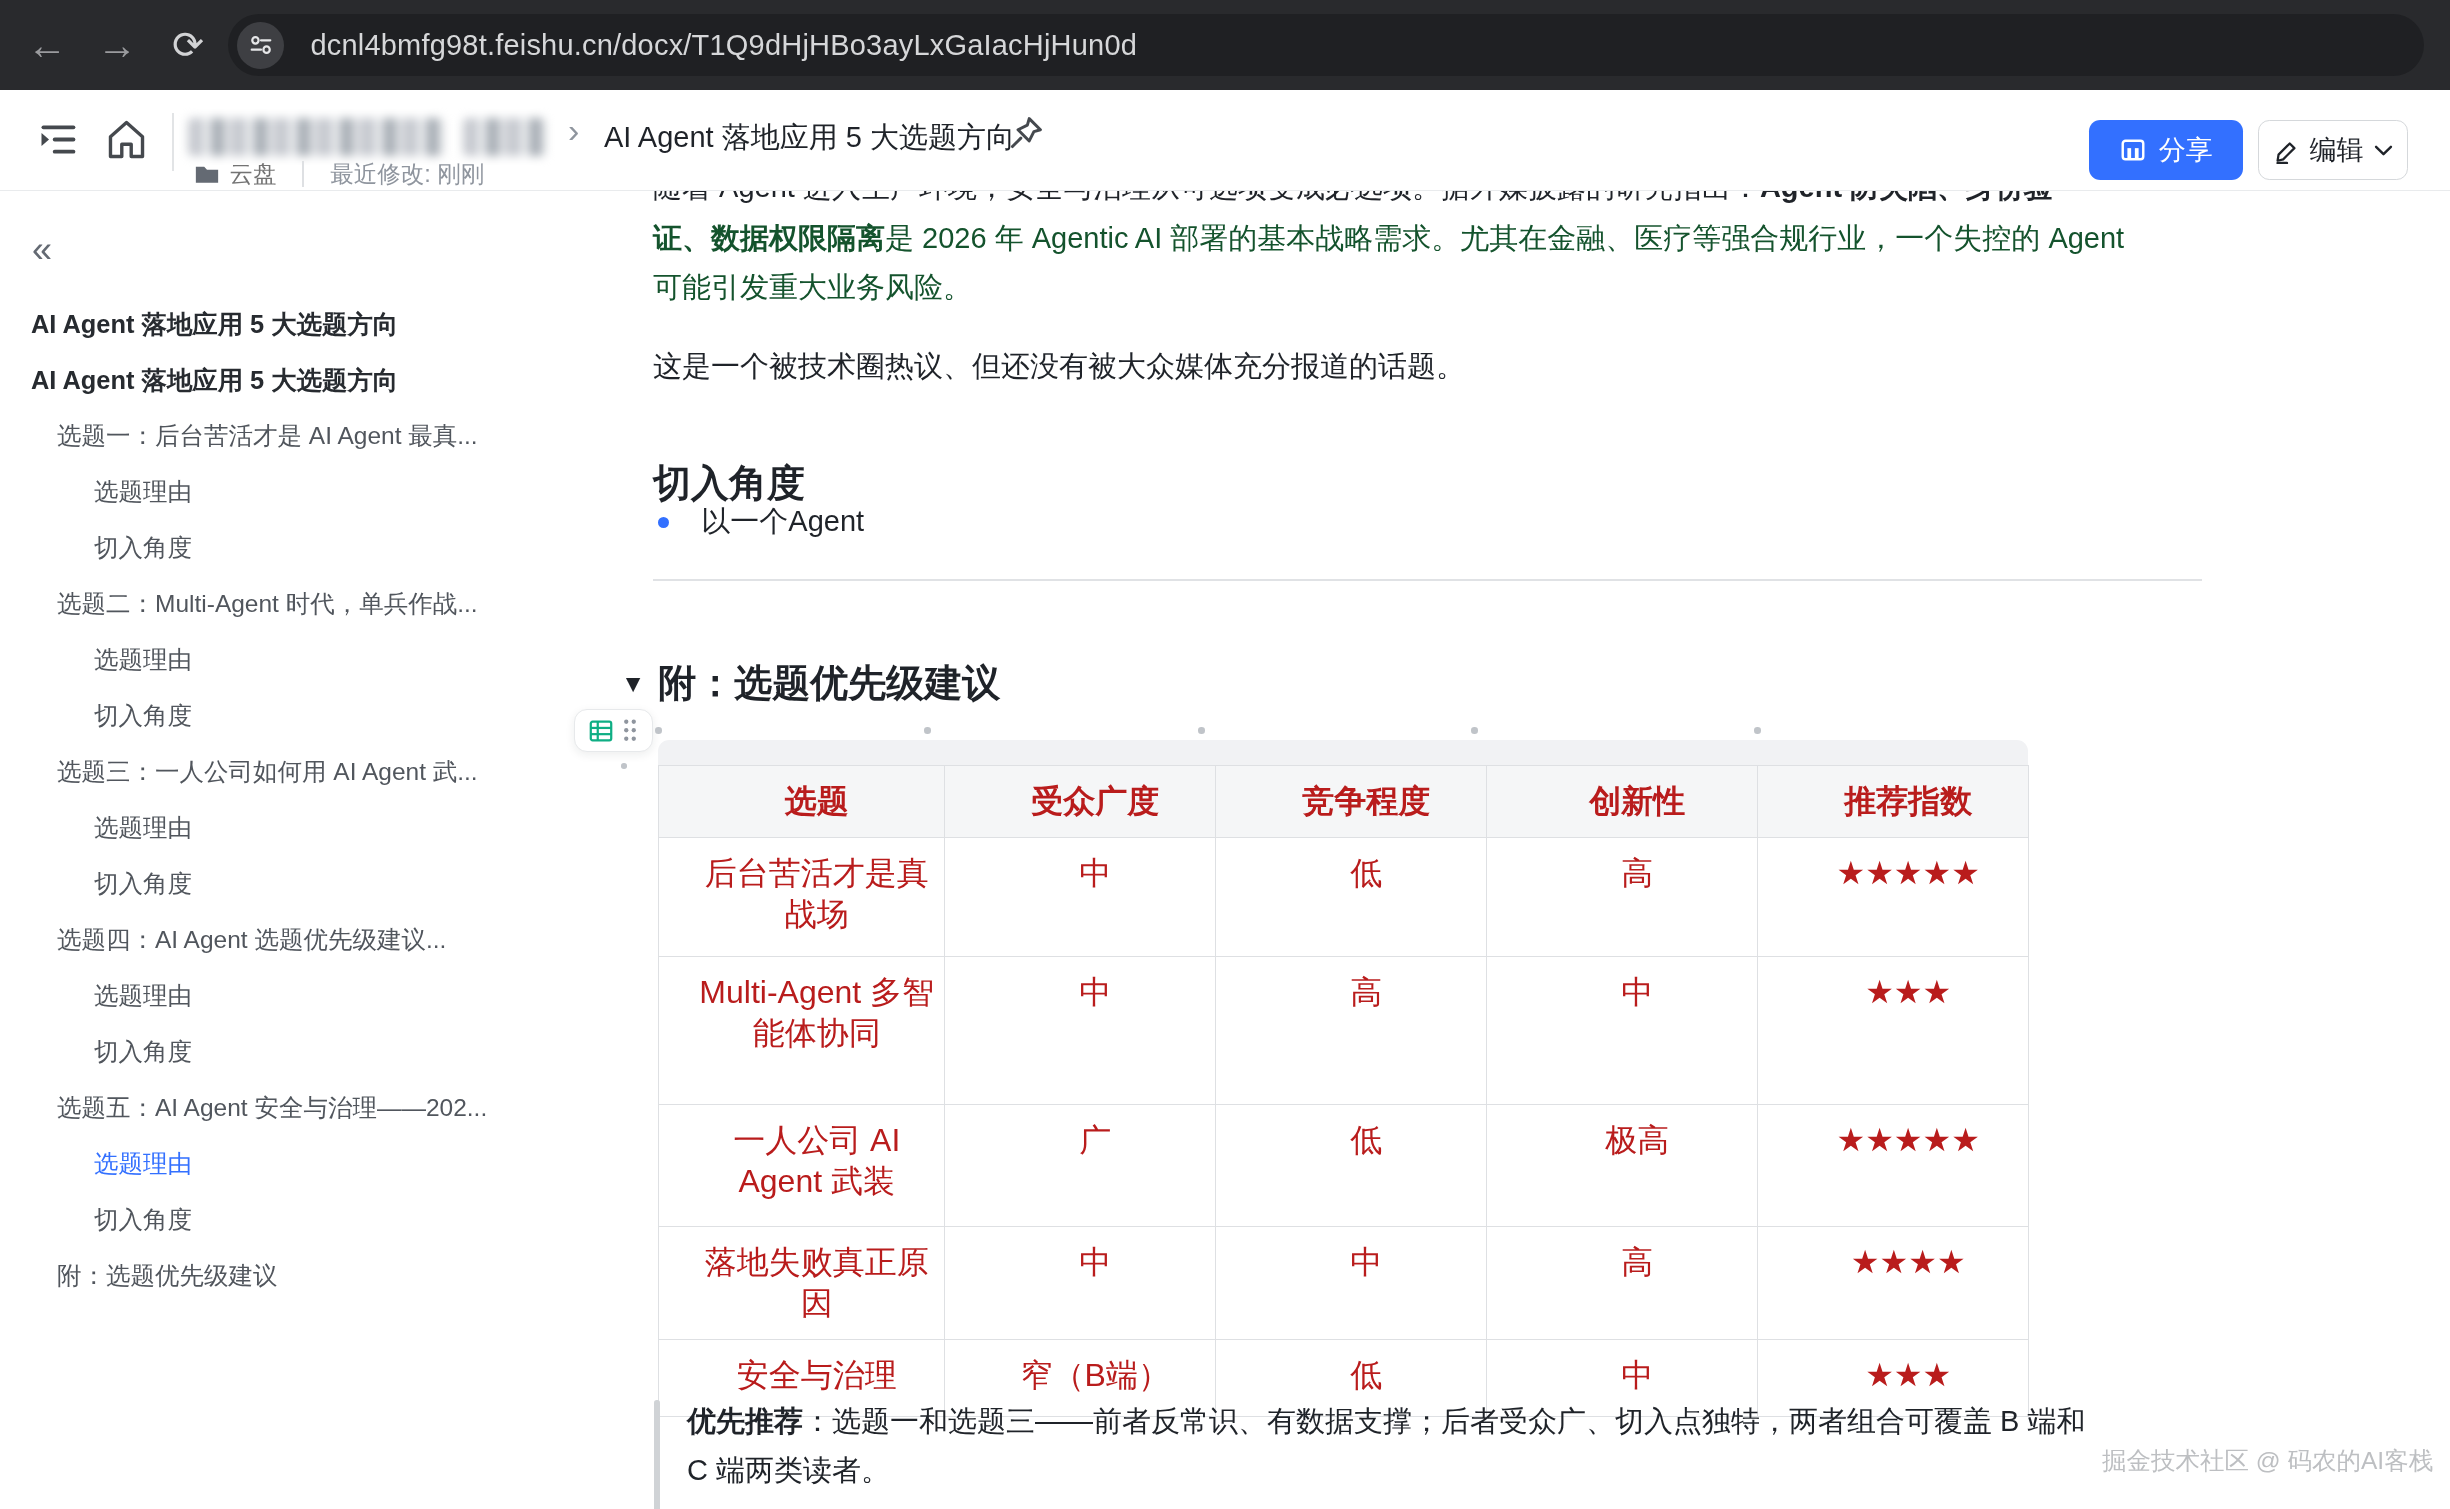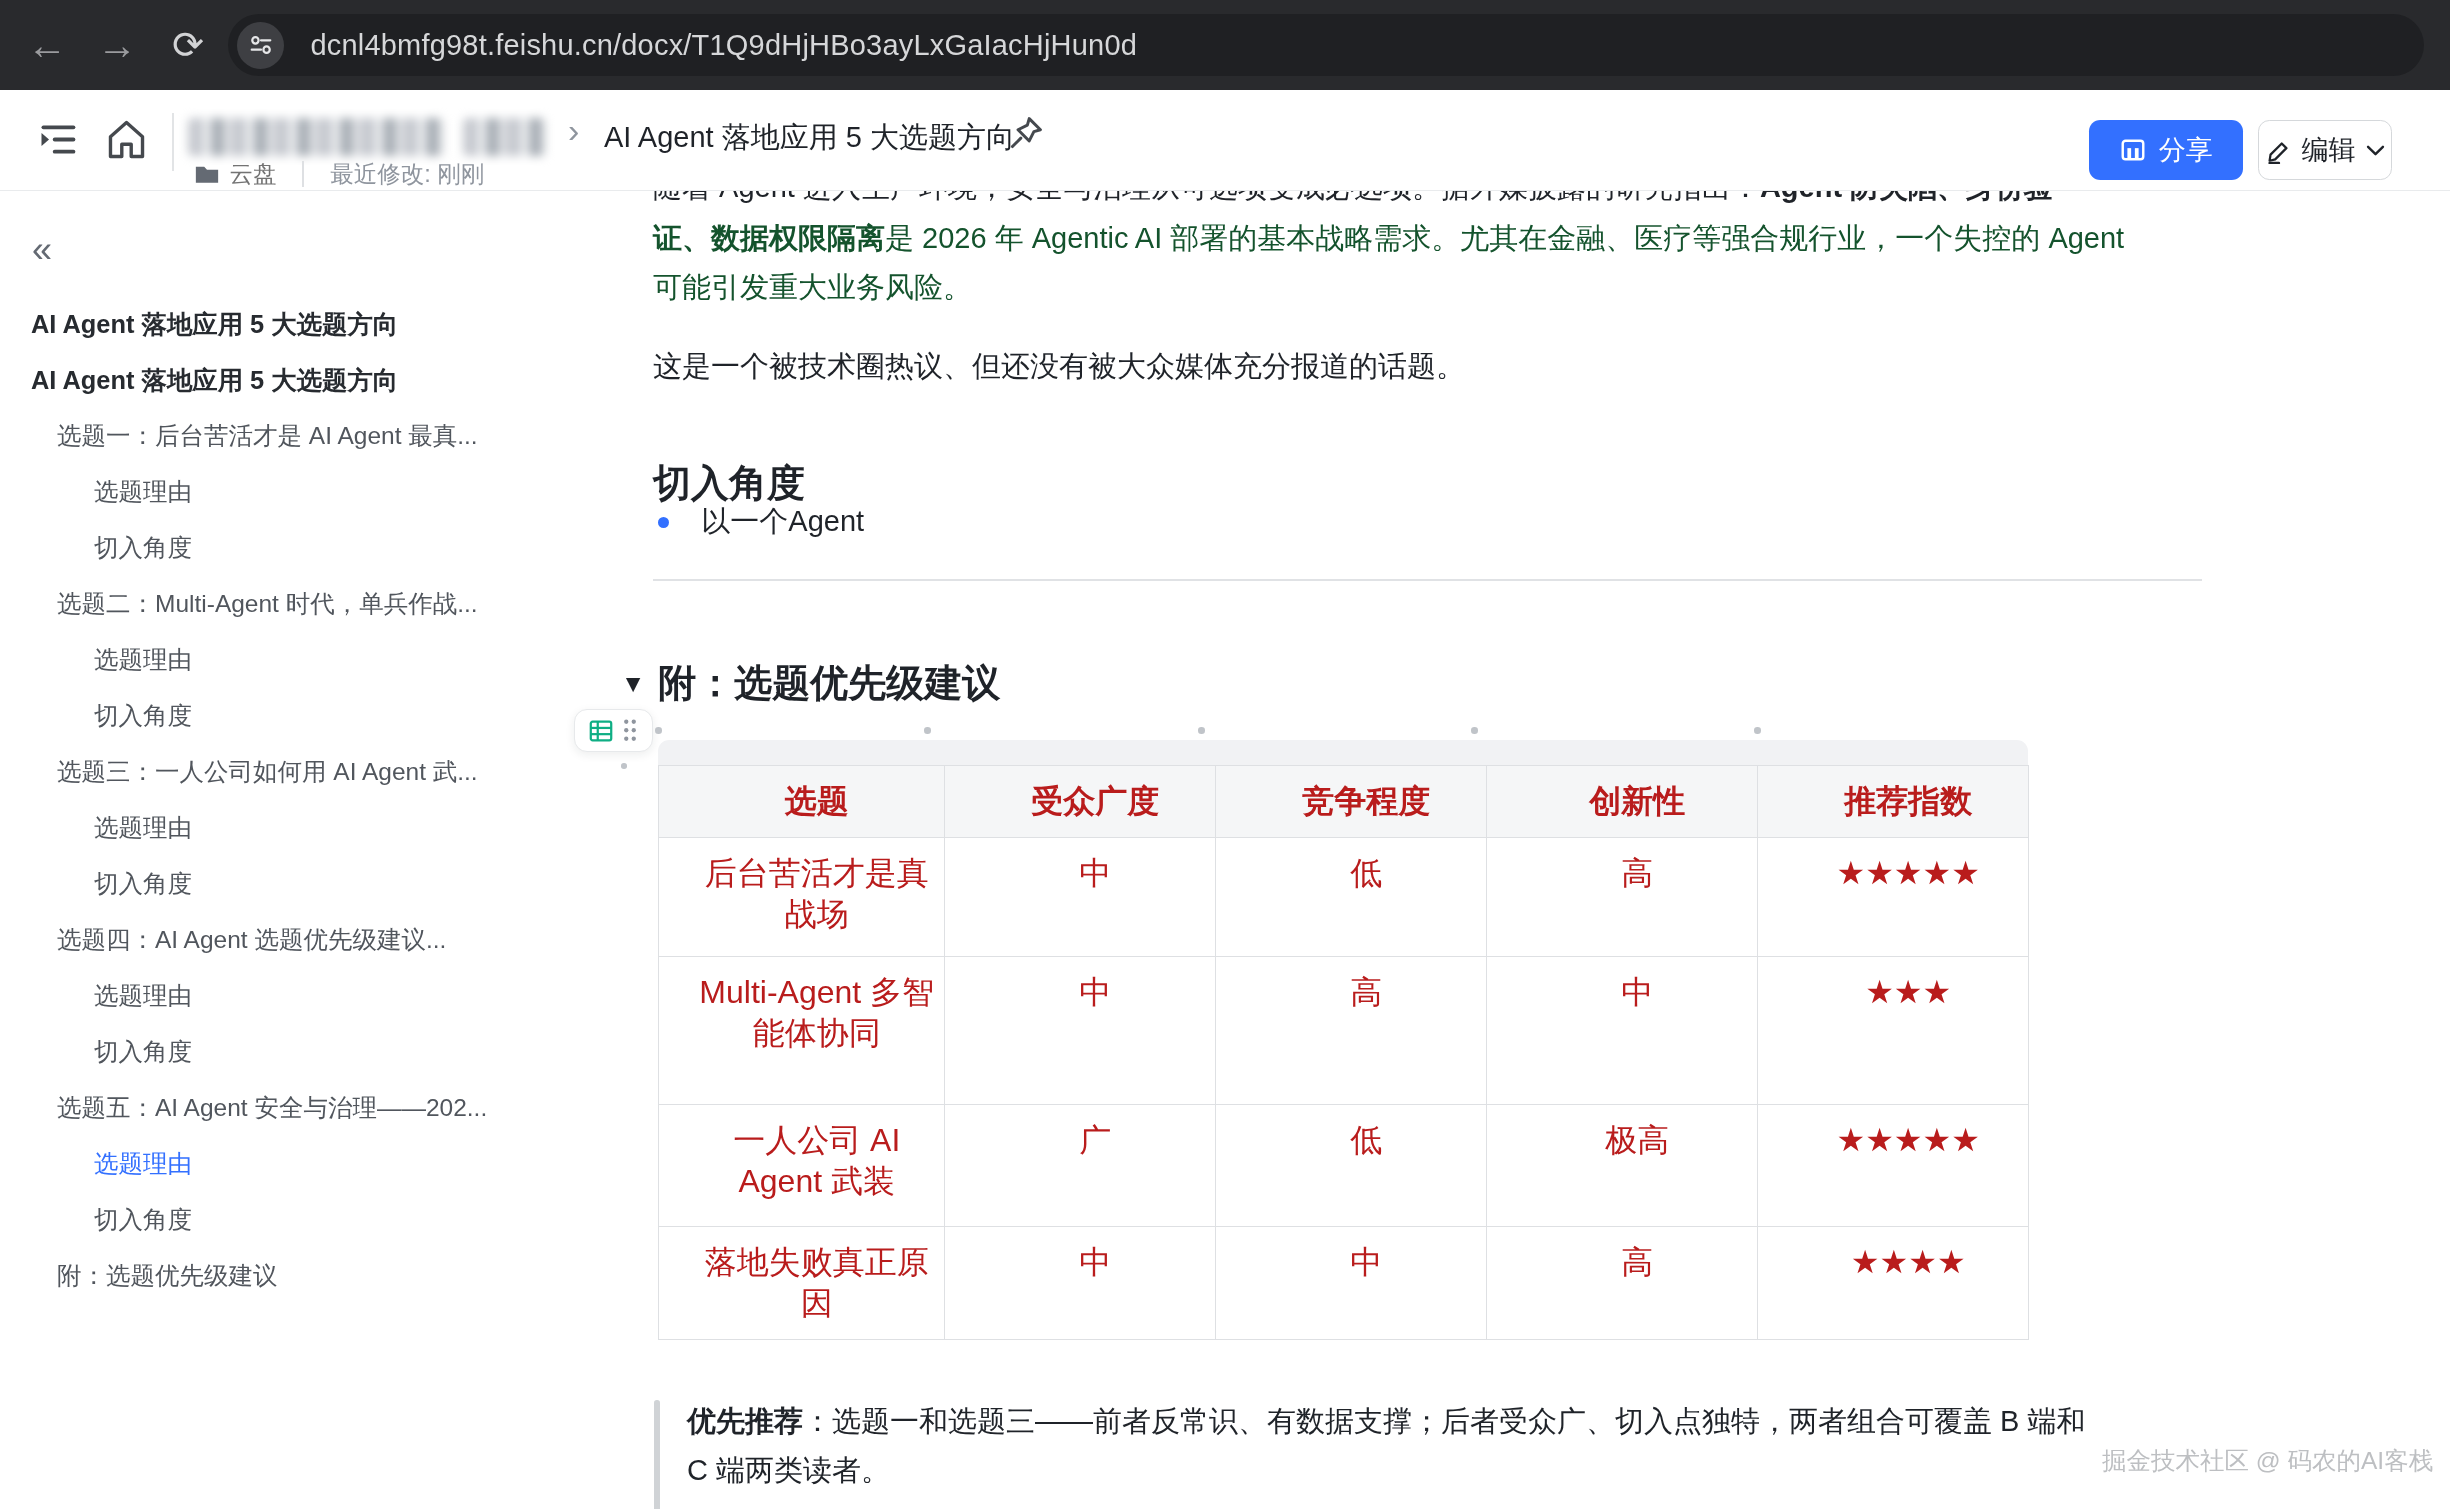--- a/index.html
+++ b/index.html
@@ -34,21 +34,21 @@
   .doc-title{position:absolute;left:604px;top:28px;font-size:29px;font-weight:500;color:#1f2329;white-space:nowrap;}
   .pin{position:absolute;left:1005px;top:22.6px;}
   .meta-row{position:absolute;left:194px;top:70px;height:28px;display:flex;align-items:center;}
   .meta-folder{margin-right:9.4px;display:flex;}
   .meta-loc{font-size:23.5px;color:#737373;}
   .meta-sep{width:1.9px;height:26px;background:#dee0e3;margin:0 26px;}
   .meta-mod{font-size:23.5px;color:#8f959e;}
   .share-btn{position:absolute;left:2089px;top:30px;width:154px;height:60px;border-radius:11.3px;
              background:#3370ff;display:flex;align-items:center;justify-content:center;gap:11.3px;
              color:#ffffff;font-size:27px;cursor:pointer;}
-  .edit-btn{position:absolute;left:2258px;top:30px;width:134px;height:60px;border-radius:11.3px;
+  .edit-btn{position:absolute;left:2258px;top:30px;width:150px;height:60px;border-radius:11.3px;
             background:#ffffff;border:1.9px solid #d5d8db;display:flex;align-items:center;
             justify-content:center;gap:9.4px;color:#1f2329;font-size:27px;cursor:pointer;}
 
   
   .outline{position:absolute;left:0;top:191px;width:565px;height:1318px;background:#ffffff;}
   .collapse{position:absolute;left:32px;top:41px;font-size:36px;color:#646a73;line-height:36px;cursor:pointer;}
   .o-list{position:absolute;left:0;top:105px;width:565px;}
   .o-item{height:56px;line-height:56px;font-size:24.5px;color:#51565d;white-space:nowrap;
           overflow:hidden;text-overflow:ellipsis;width:527px;cursor:pointer;}
   .o-item.lv0{padding-left:31px;font-weight:700;font-size:25.4px;color:#272b30;}
@@ -289,20 +289,27 @@
           <td>极高</td>
           <td>★★★★★</td>
         </tr>
         <tr class="r3">
           <td>落地失败真正原因</td>
           <td>中</td>
           <td>中</td>
           <td>高</td>
           <td>★★★★</td>
         </tr>
+        <tr class="r4">
+          <td>安全与治理</td>
+          <td>窄（B端）</td>
+          <td>低</td>
+          <td>中</td>
+          <td>★★★</td>
+        </tr>
       </tbody>
     </table>
 
     <div class="quote-bar"></div>
     <div class="quote-text">
       <strong>优先推荐</strong><span>：选题一和选题三——前者反常识、有数据支撑；后者受众广、切入点独特，两者组合可覆盖 B 端和 C 端两类读者。</span>
     </div>
 
     <span class="watermark">掘金技术社区 @ 码农的AI客栈</span>
   </main>

